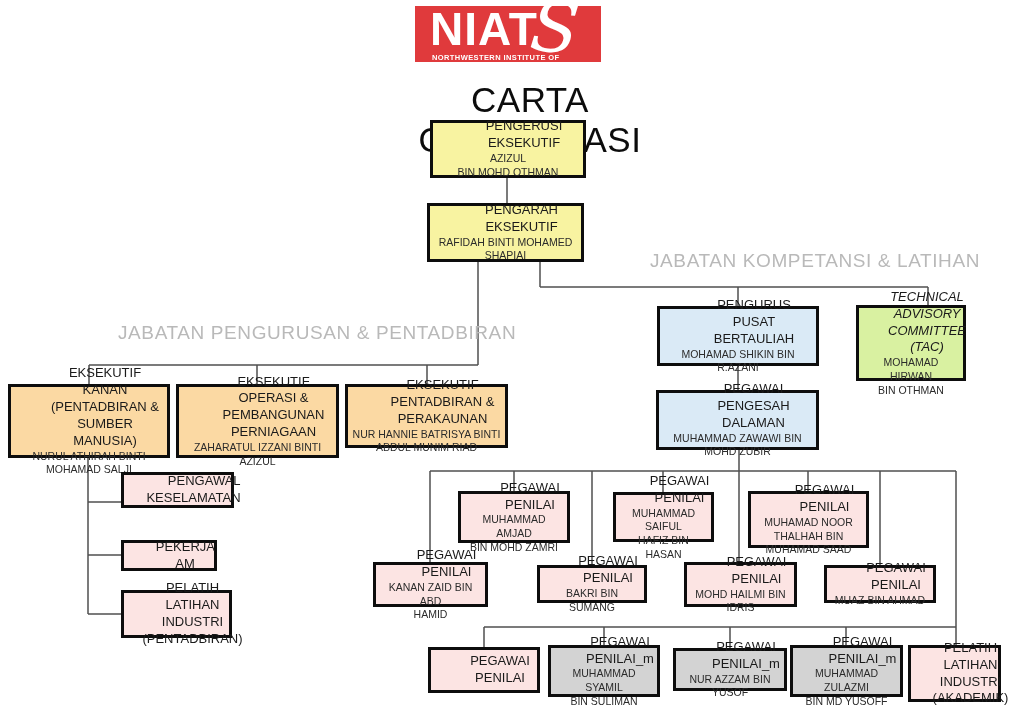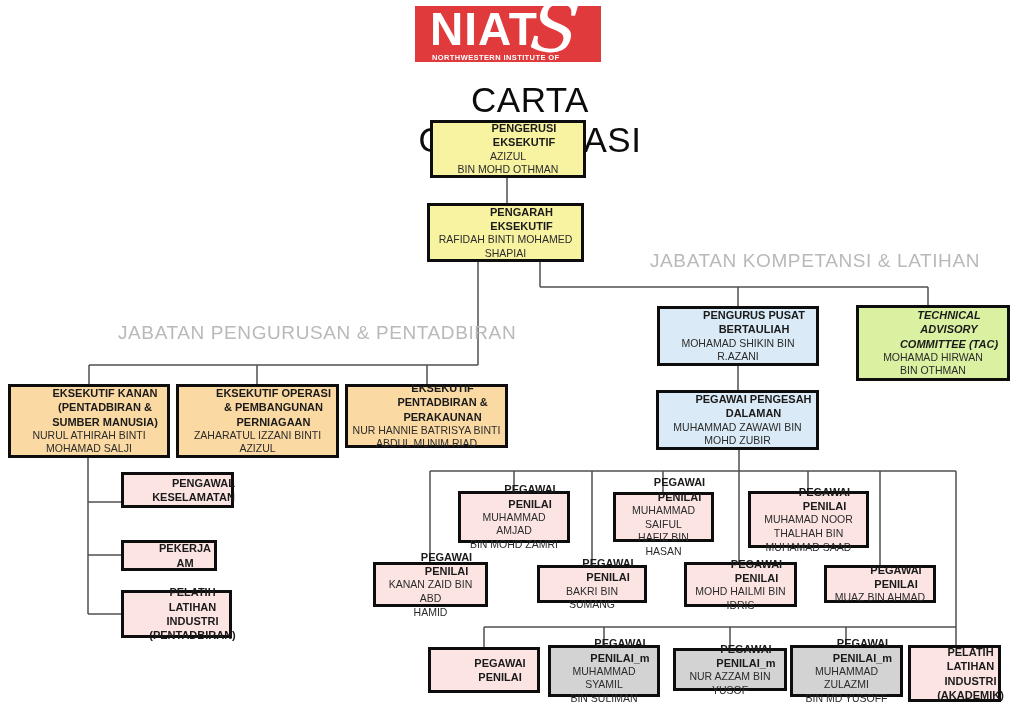--- a/index.html
+++ b/index.html
@@ -26,21 +26,21 @@
   .dept-right{left:650px;top:250px;}
 
   
   #connectors{position:absolute;left:0;top:0;width:1024px;height:709px;pointer-events:none;}
   #connectors line{stroke:#4f4f4f;stroke-width:1.5;}
 
   
   .node{position:absolute;box-sizing:border-box;border:3px solid #0d0d0d;
     display:flex;flex-direction:column;justify-content:center;align-items:center;
     text-align:center;padding:1px 3px;line-height:1.3;color:#1a1a1a;}
-  .node-title{font-weight:bold;font-size:11px;padding-left:32px;}
+  .node-title{font-weight:normal;font-size:13px;padding-left:32px;}
   .node-line{font-size:10.5px;color:#2b2b2b;}
   .node.italic .node-title{font-style:italic;}
   .yellow{background:#f8f3a1;}
   .tan{background:#fbd9a3;}
   .blue{background:#daeaf6;}
   .green{background:#d9f1a1;}
   .pink{background:#fce4e3;}
   .gray{background:#d3d3d3;}
 </style>
 </head>
@@ -126,21 +126,21 @@
       <div class="node-title">PEKERJA AM</div>
     </div>
     <div class="node pink" style="left: 121px; top: 590px; width: 111px; height: 48px;">
       <div class="node-title">PELATIH LATIHAN INDUSTRI (PENTADBIRAN)</div>
     </div>
     <div class="node blue" style="left: 657px; top: 306px; width: 162px; height: 60px;">
       <div class="node-title">PENGURUS PUSAT BERTAULIAH</div>
       <div class="node-line">MOHAMAD SHIKIN BIN</div>
       <div class="node-line">R.AZANI</div>
     </div>
-    <div class="node green italic" style="left: 856px; top: 305px; width: 154px; height: 76px;">
+    <div class="node green italic" style="left: 856px; top: 305px; width: 110px; height: 76px;">
       <div class="node-title">TECHNICAL ADVISORY COMMITTEE (TAC)</div>
       <div class="node-line">MOHAMAD HIRWAN</div>
       <div class="node-line">BIN OTHMAN</div>
     </div>
     <div class="node blue" style="left: 656px; top: 390px; width: 163px; height: 60px;">
       <div class="node-title">PEGAWAI PENGESAH DALAMAN</div>
       <div class="node-line">MUHAMMAD ZAWAWI BIN</div>
       <div class="node-line">MOHD ZUBIR</div>
     </div>
     <div class="node pink" style="left: 458px; top: 491px; width: 112px; height: 52px;">

